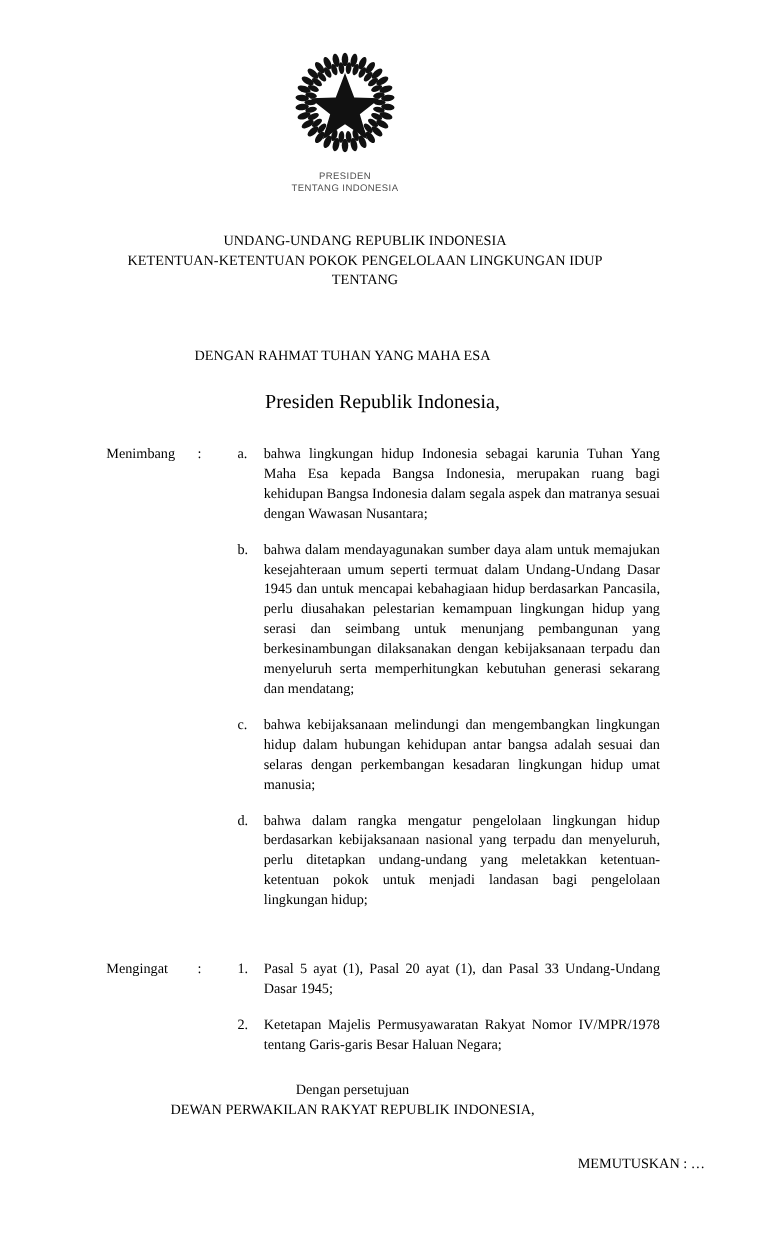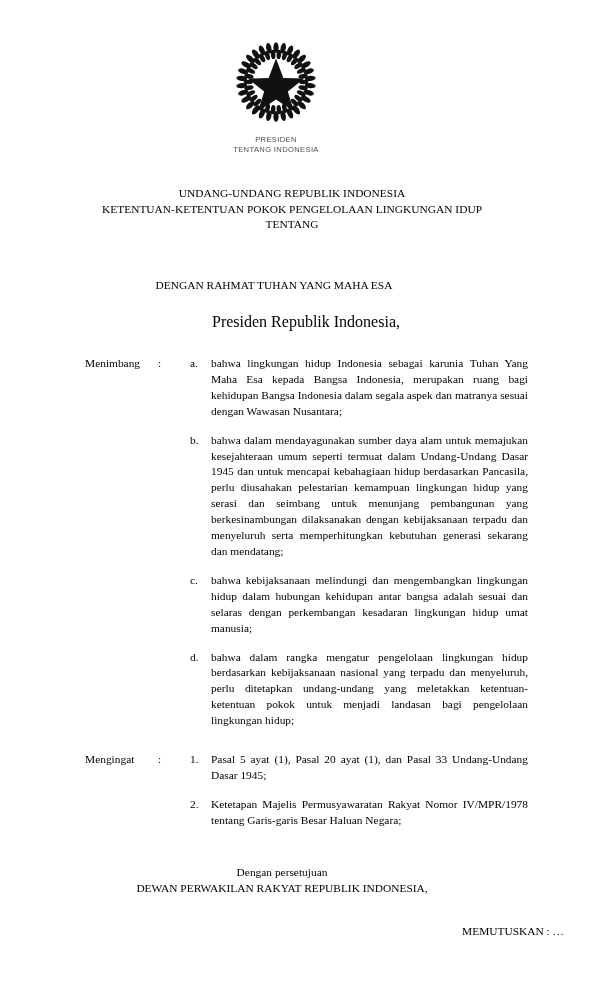--- a/index.html
+++ b/index.html
@@ -77,21 +77,21 @@
     font-size: 16px;
   }
 
   
   .clause-section {
     position: absolute;
     left: 85px;
     width: 443px;
   }
   #menimbang-section { top: 356px; }
-  #mengingat-section { top: 752px; font-family: Liberation Serif, serif; }
+  #mengingat-section { top: 768px; font-family: Liberation Serif, serif; }
 
   .clause-row {
     display: flex;
     align-items: flex-start;
     font-size: 11.4px;
     line-height: 15.9px;
   }
   .clause-label {
     width: 73px;
     flex: 0 0 73px;

